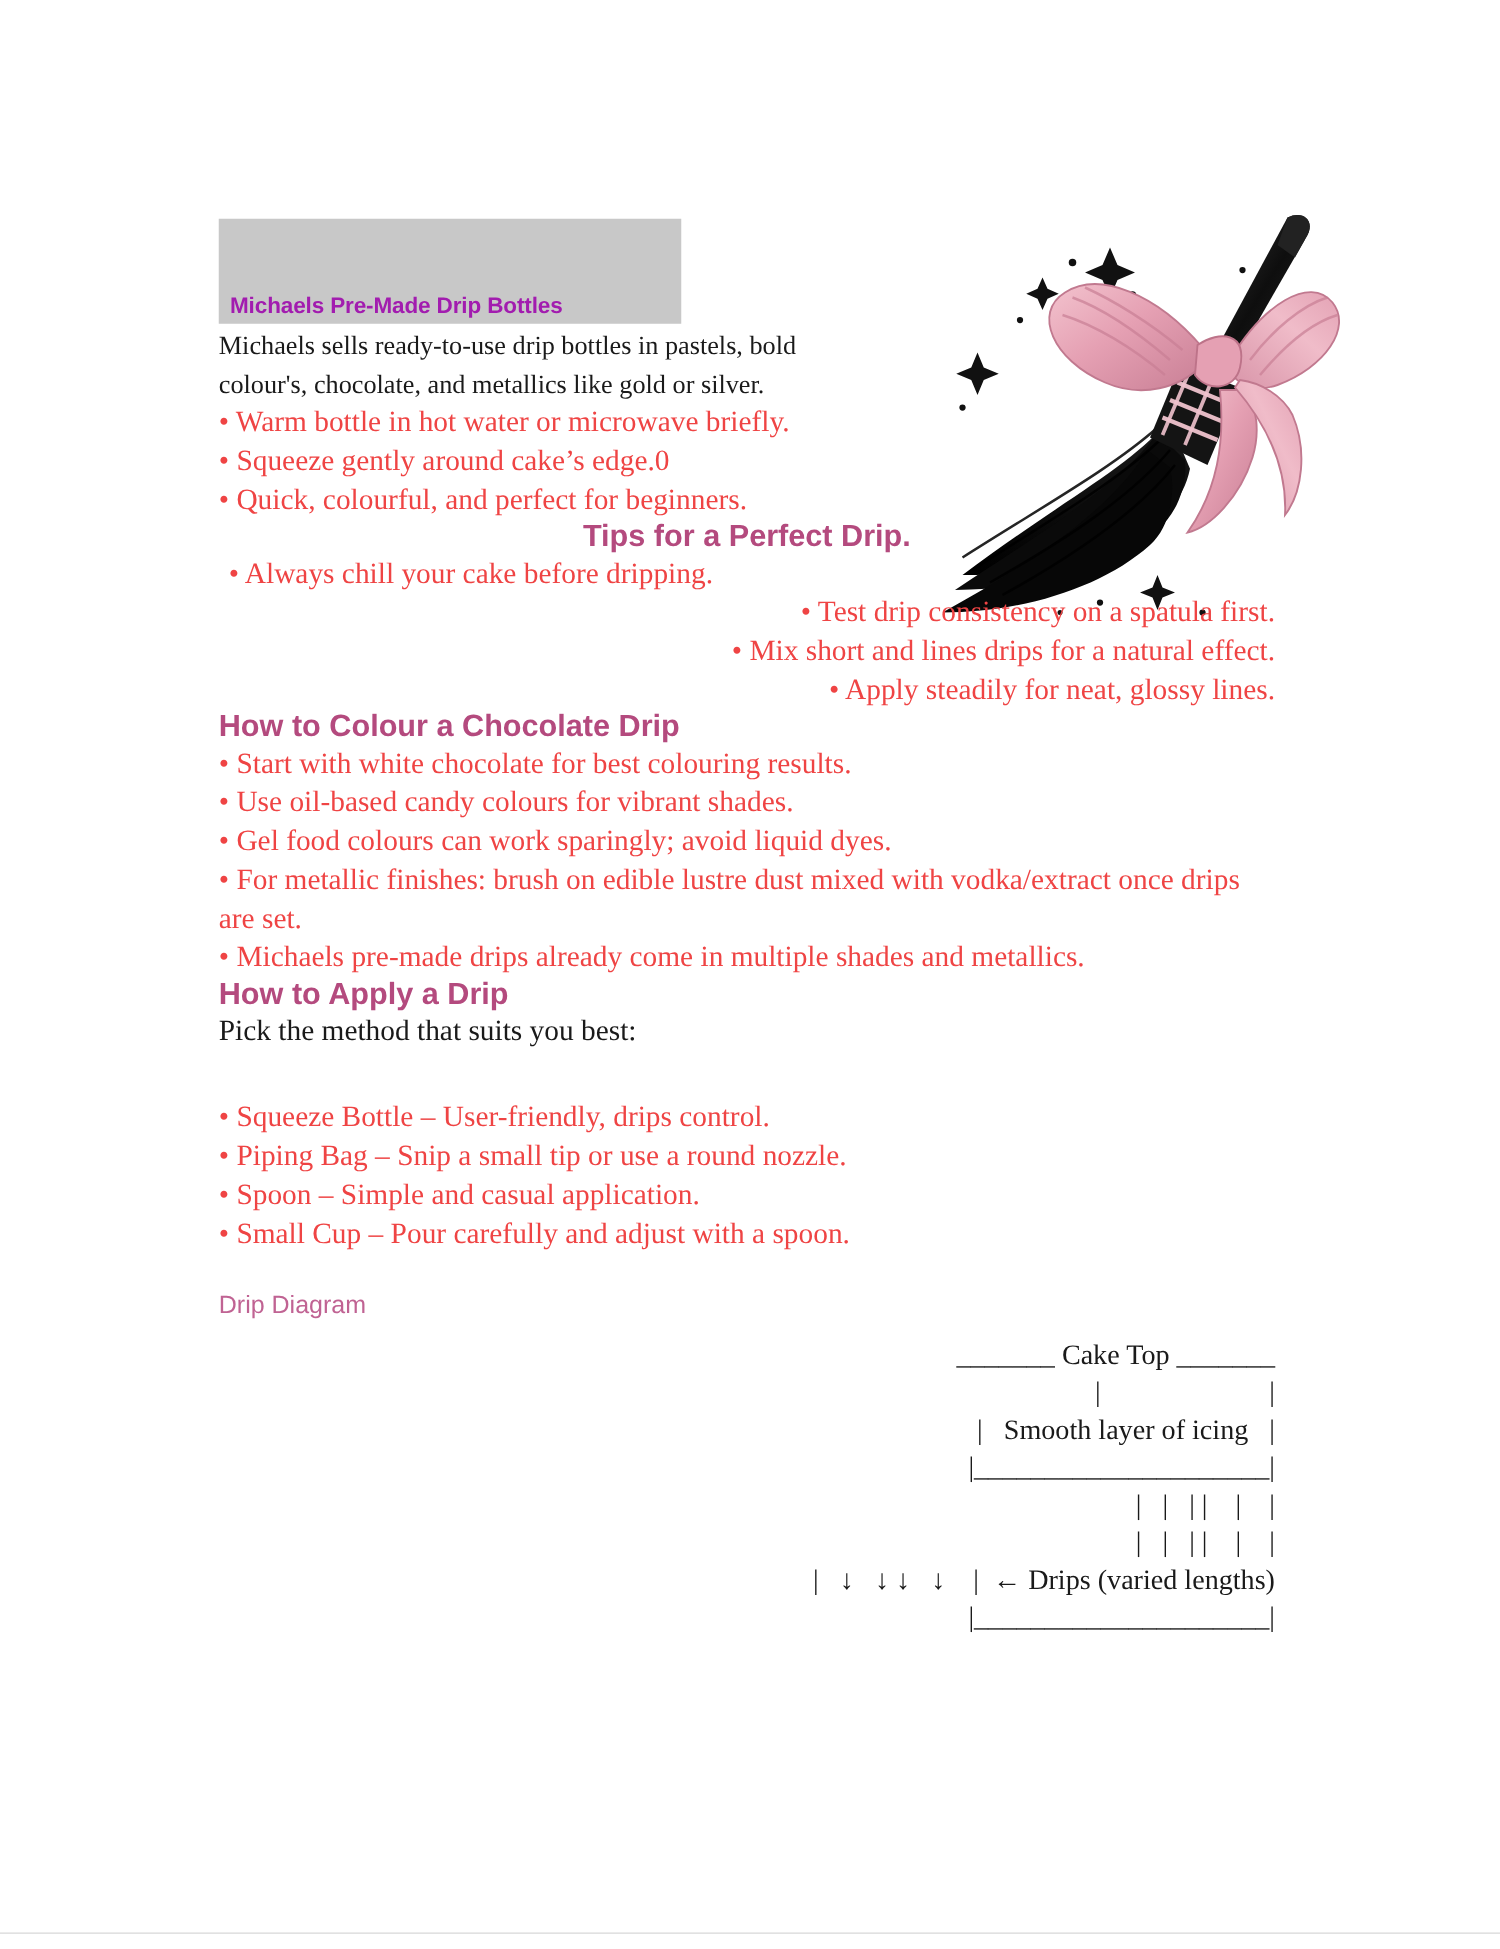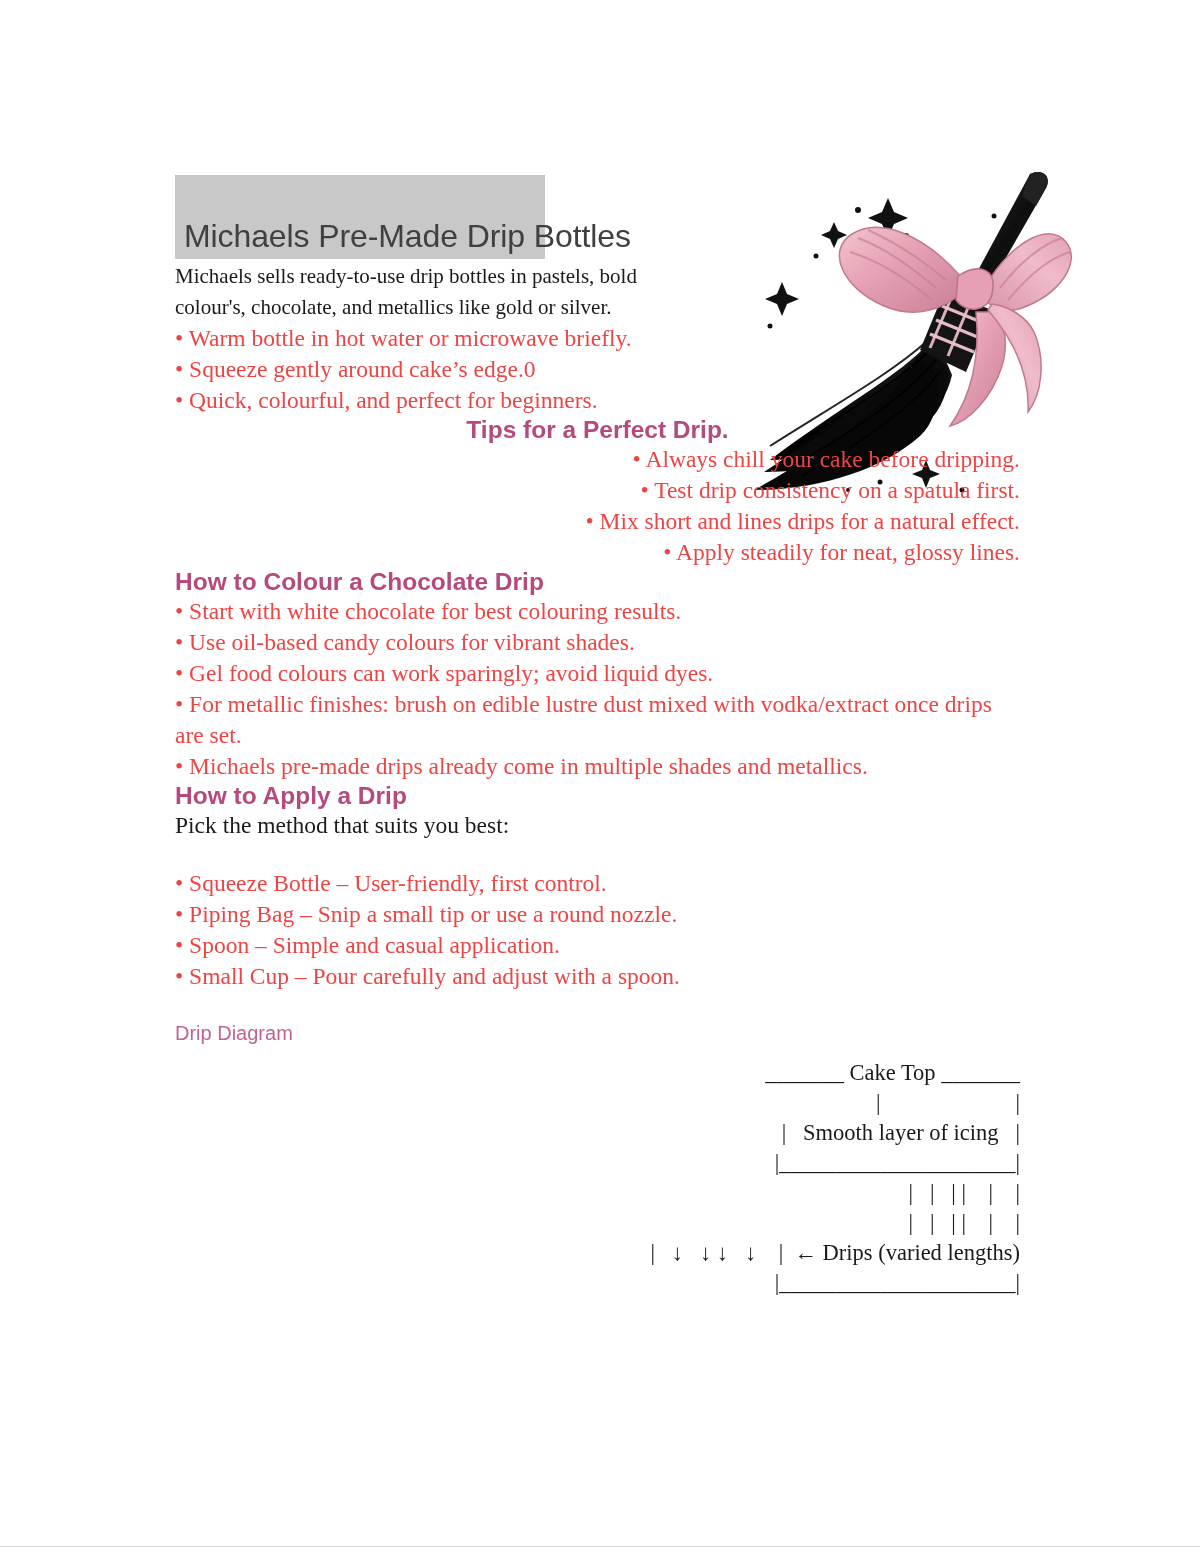--- a/index.html
+++ b/index.html
@@ -43,23 +43,23 @@
     width: 370px;
     height: 84px;
     background: #c8c8c8;
     margin-bottom: 2px;
   }
   .title-text {
     position: absolute;
     left: 9px;
     bottom: 4px;
     font-family: "Liberation Sans", sans-serif;
-    font-weight: normal;
-    font-size: 32px;
-    color: #404040;
+    font-weight: bold;
+    font-size: 18px;
+    color: #a21caf;
     letter-spacing: -0.1px;
     white-space: nowrap;
   }
 
   p.body-line {
     margin: 0;
     font-size: 23.5px;
     line-height: 31px;
     color: #ef4444;
   }
@@ -75,33 +75,33 @@
     font-weight: bold;
     font-size: 24.5px;
     color: #b44a7e;
     margin: 0;
     padding: 0;
   }
   .sec-gap-1 { margin-top: 56px; margin-bottom: 12px; padding-left: 8px; text-align: center;}
   .sec-gap-2 { margin-top: 56px; margin-bottom: 14px; padding-left: 6px;}
   .sec-gap-3 { margin-top: 56px; margin-bottom: 14px; padding-left: 0px;}
 
-  .indent-1 { padding-left: 8px; text-align: right; }
+  .indent-1 { padding-left: 8px; }
   .indent-2 { padding-left: 24px; text-align: right; }
 
   .subhead {
     font-family: "Liberation Sans", sans-serif;
     font-size: 20px;
     color: #c06393;
     margin-top: 30px;
     margin-bottom: 13px;
   }
 
   .lead {
-    margin: 0 0 1px 0;
+    margin: 0 0 12px 0;
     font-size: 23.5px;
     line-height: 31px;
   }
   .spacer-sm { height: 26px; }
 
   
   .diagram {
     margin-top: 10px;
     padding-left: 22px;
     font-family: "Liberation Serif", serif;
@@ -239,21 +239,21 @@
     <h2 class="section sec-gap-2">How to Colour a Chocolate Drip</h2>
     <p class="body-line">• Start with white chocolate for best colouring results.</p>
     <p class="body-line">• Use oil-based candy colours for vibrant shades.</p>
     <p class="body-line">• Gel food colours can work sparingly; avoid liquid dyes.</p>
     <p class="body-line">• For metallic finishes: brush on edible lustre dust mixed with vodka/extract once drips are set.</p>
     <p class="body-line">• Michaels pre-made drips already come in multiple shades and metallics.</p>
 
     <h2 class="section sec-gap-3">How to Apply a Drip</h2>
     <p class="lead">Pick the method that suits you best:</p>
     <div class="spacer-sm"></div>
-    <p class="body-line">• Squeeze Bottle – User-friendly, first control.</p>
+    <p class="body-line">• Squeeze Bottle – User-friendly, drips control.</p>
     <p class="body-line">• Piping Bag – Snip a small tip or use a round nozzle.</p>
     <p class="body-line">• Spoon – Simple and casual application.</p>
     <p class="body-line">• Small Cup – Pour carefully and adjust with a spoon.</p>
 
     <div class="subhead">Drip Diagram</div>
     <div class="diagram">  _______ Cake Top _______
 |                        |
 |   Smooth layer of icing   |
 |_____________________|
 |   |   | |    |    |

